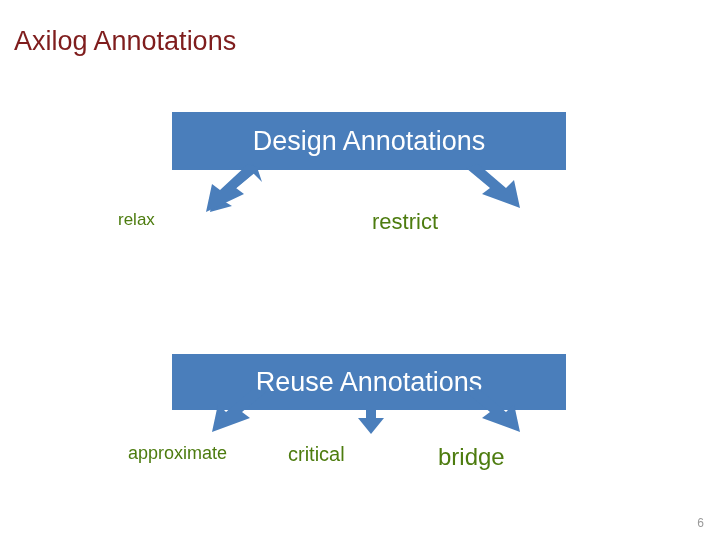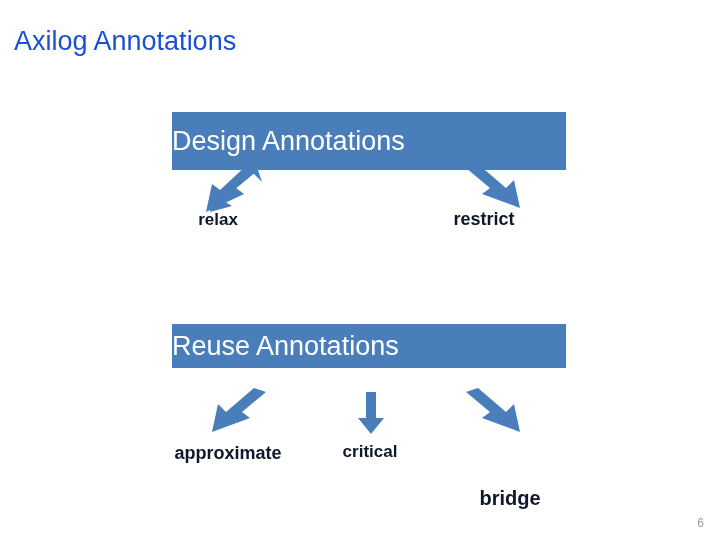--- a/index.html
+++ b/index.html
@@ -17,83 +17,83 @@
   .slide {
     position: relative;
     width: 720px;
     height: 540px;
   }
   .title {
     position: absolute;
     left: 14px;
     top: 26px;
     font-size: 27px;
-    color: #1d4ed8;
+    color: #7f1d1d;
     font-weight: normal;
     letter-spacing: 0px;
     white-space: nowrap;
   }
   .band {
     position: absolute;
     background: #4a7ebb;
     color: #ffffff;
     display: flex;
     align-items: center;
+    justify-content: center;
     font-size: 27px;
     font-weight: normal;
   }
   #design-band {
     left: 172px;
     top: 112px;
     width: 394px;
     height: 58px;
   }
   #reuse-band {
     left: 172px;
-    top: 324px;
+    top: 354px;
     width: 394px;
-    height: 44px;
+    height: 56px;
   }
   .label {
     position: absolute;
-    color: #0f172a;
+    color: #4d7c0f;
     font-size: 17px;
-    font-weight: bold;
-    text-align: center;
+    font-weight: normal;
+    text-align: left;
     line-height: 1.35;
   }
   #label-relax {
     left: 118px;
     top: 209px;
     width: 200px;
   }
   #label-restrict {
     left: 372px;
     top: 207px;
     width: 224px;
-    font-size: 18px;
+    font-size: 22px;
   }
   #label-approximate {
     left: 128px;
     top: 441px;
     width: 200px;
     font-size: 18px;
   }
   #label-critical {
     left: 288px;
     top: 441px;
     width: 164px;
-    font-size: 17px;
+    font-size: 20px;
   }
   #label-bridge {
     left: 438px;
     top: 441px;
     width: 144px;
-    font-size: 20px;
-    margin-top: 44px;
+    font-size: 24px;
   }
   .arrow-svg {
     position: absolute;
     overflow: visible;
   }
   .page-num {
     position: absolute;
     right: 16px;
     bottom: 10px;
     font-size: 12px;

